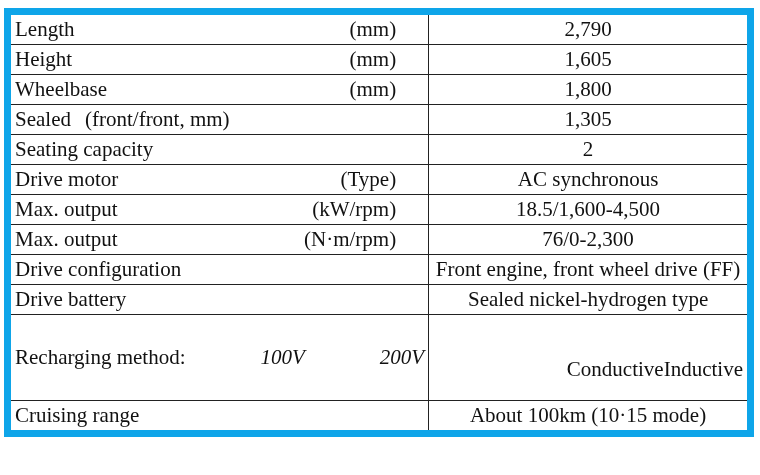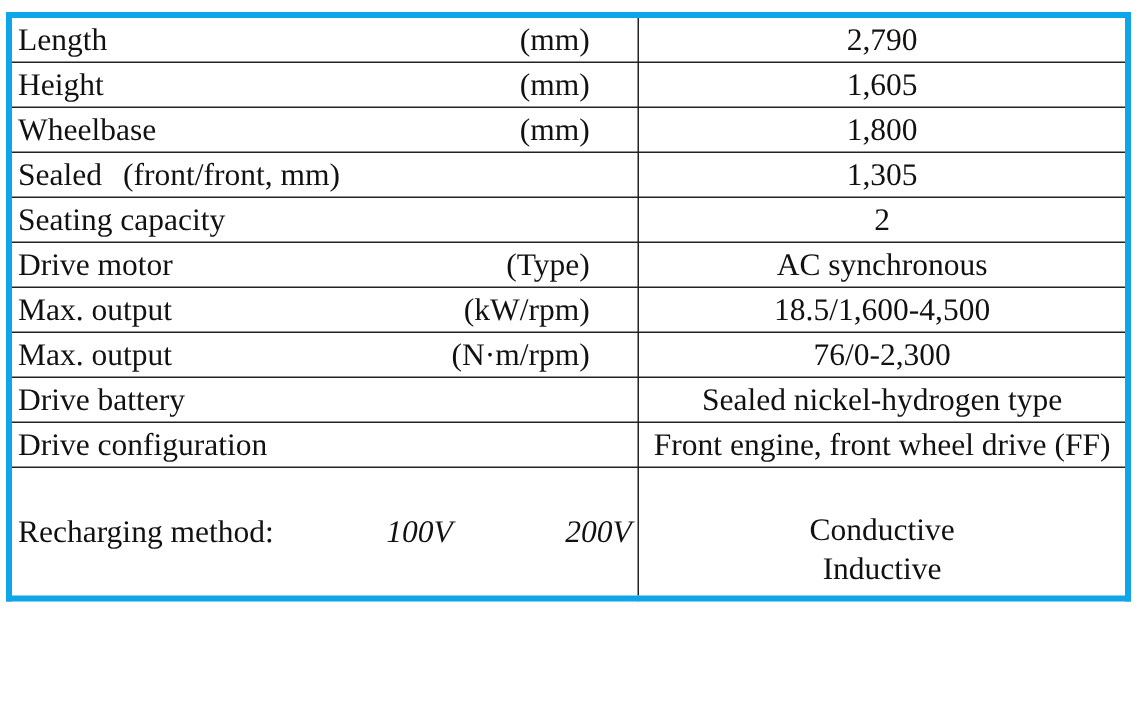--- a/index.html
+++ b/index.html
@@ -1,39 +1,39 @@
 <!DOCTYPE html>
 <html><head>
 <meta charset="utf-8">
 <style>
   html, body { margin: 0; padding: 0; background: #ffffff; }
   body { width: 760px; height: 475px; position: relative; overflow: hidden;
          font-family: "Liberation Serif", "DejaVu Serif", serif; color: #111; }
   table.spec {
     position: absolute; left: 4px; top: 8px;
     width: 750px; border-collapse: collapse;
-    border: 4px solid #0ea5e9;
+    border: 7px solid #0ea5e9;
     font-size: 21px; line-height: 1;
   }
   table.spec td {
     border: 1.5px solid #222;
     padding: 0 4px;
     height: 29px;
     vertical-align: middle;
     white-space: nowrap;
   }
   td.label { width: 282px; text-align: left; padding-left: 3px; }
   td.value { text-align: center; margin-left: 45px; }
   .lab-wrap { display: flex; justify-content: space-between; align-items: center; padding-right: 28px; }
   .lab-wrap.loose { justify-content: flex-start; padding-right: 0; }
   .lab-wrap.loose .unit { margin-left: 14px; }
   tr.tall td { height: 85px; }
   .multi { display: flex; line-height: 1.2; }
   .multi .sub { padding-left: 75px; font-style: italic; }
-  .vmulti { display: flex; flex-direction: column; line-height: 1.2; padding-top: 24px; justify-content: flex-end; }
+  .vmulti { display: flex; line-height: 1.2; padding-top: 24px; justify-content: flex-end; }
 </style>
 </head>
 <body>
 
 <table class="spec">
   <tbody>
     <tr>
       <td class="label">
           <div class="lab-wrap">
             <span>Length</span>
@@ -101,44 +101,48 @@
           <div class="lab-wrap">
             <span>Max. output</span>
             <span>(N·m/rpm)</span>
           </div>
         </td>
       <td class="value">76/0-2,300</td>
     </tr>
     <tr>
       <td class="label">
           <div class="lab-wrap">
+            <span>Drive configuration</span>
+            <span></span>
+          </div>
+        </td>
+      <td class="value">Front engine, front wheel drive (FF)</td>
+    </tr>
+    <tr>
+      <td class="label">
+          <div class="lab-wrap">
             <span>Drive battery</span>
             <span></span>
           </div>
         </td>
       <td class="value">Sealed nickel-hydrogen type</td>
-    </tr>
-    <tr>
-      <td class="label">
-          <div class="lab-wrap">
-            <span>Drive configuration</span>
-            <span></span>
-          </div>
-        </td>
-      <td class="value">Front engine, front wheel drive (FF)</td>
     </tr>
     <tr class="tall">
       <td class="label">
         <div class="multi">
           <span>Recharging method:</span>
           <span class="sub">100V</span>
           <span class="sub">200V</span>
         </div>
       </td>
       <td class="value">
         <div class="vmulti">
           <span>Conductive</span>
           <span>Inductive</span>
         </div>
       </td>
     </tr>
+    <tr>
+      <td class="label">Cruising range</td>
+      <td class="value">About 100km (10·15 mode)</td>
+    </tr>
   </tbody>
 </table>
 
 </body></html>

